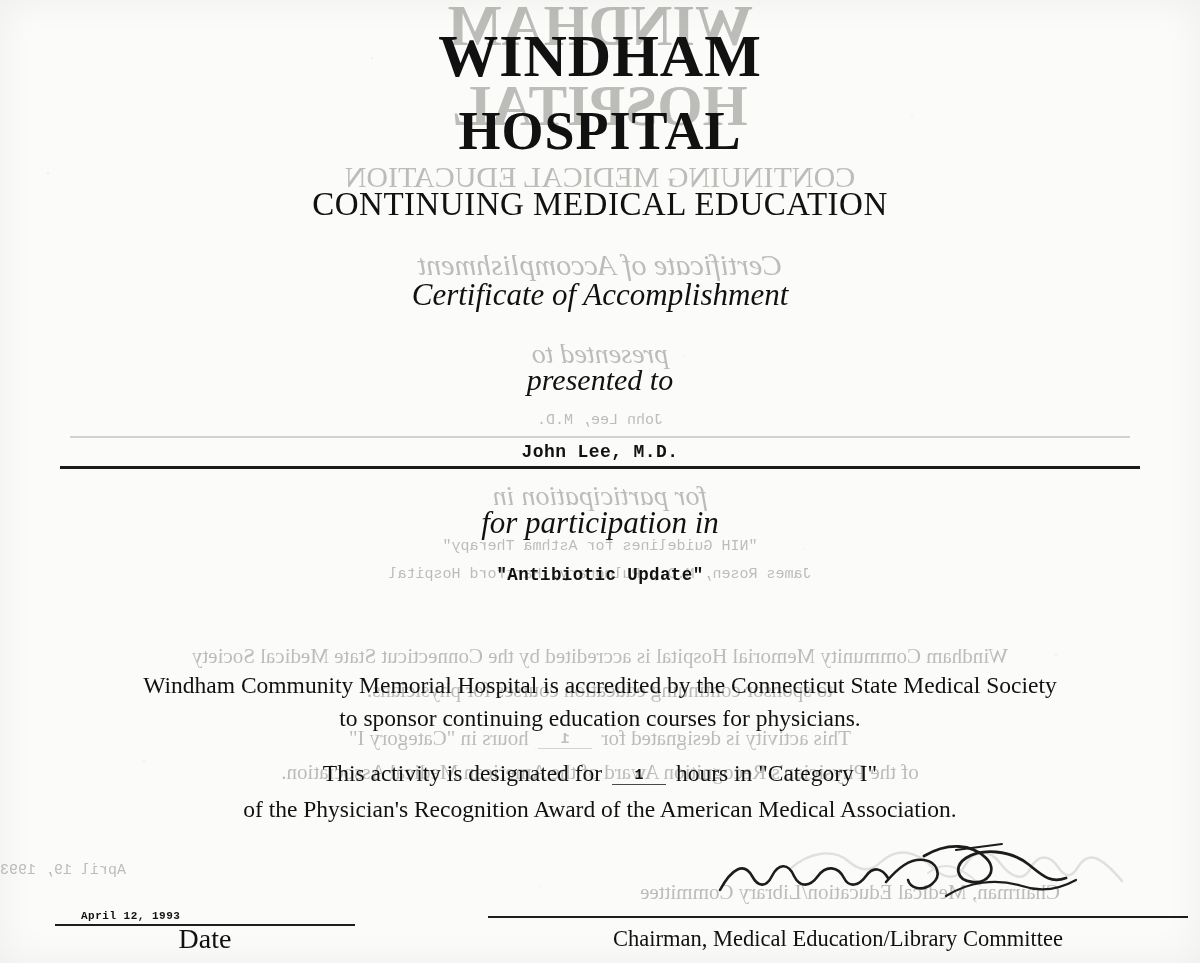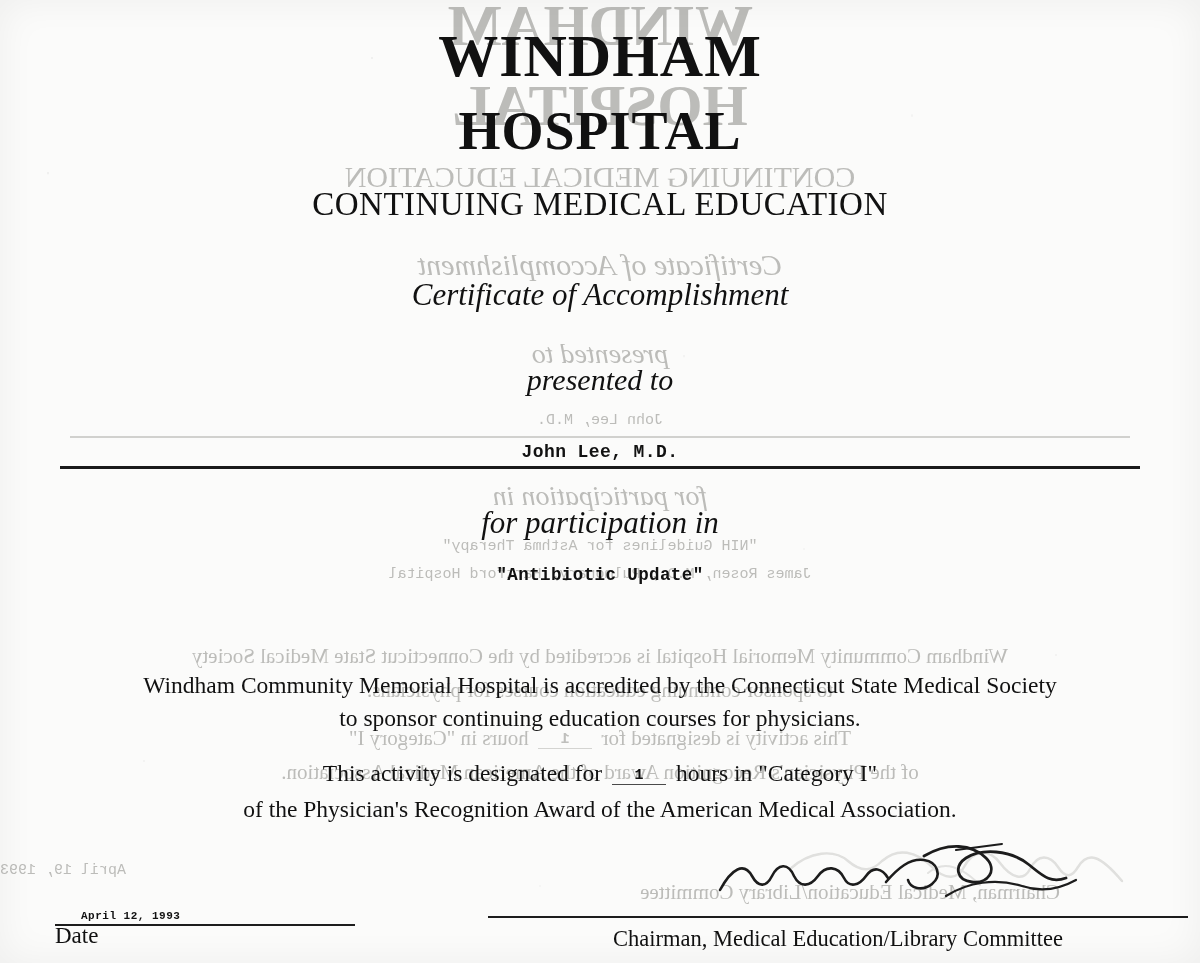--- a/index.html
+++ b/index.html
@@ -156,22 +156,23 @@
     font-size: 11px;
     font-weight: bold;
     letter-spacing: 0.5px;
     padding-left: 26px;
     padding-bottom: 2px;
   }
   .date-label {
     position: absolute;
     left: 55px;
     width: 300px;
-    font-family: "Liberation Serif", serif;
-    font-size: 23px;
+    text-align: center;
+    font-family: "Liberation Serif", serif;
+    font-size: 28px;
   }
   .sig-line {
     position: absolute;
     right: 12px;
     width: 700px;
     border-bottom: 2px solid #1d1d1d;
   }
   .sig-label {
     position: absolute;
     right: 12px;

